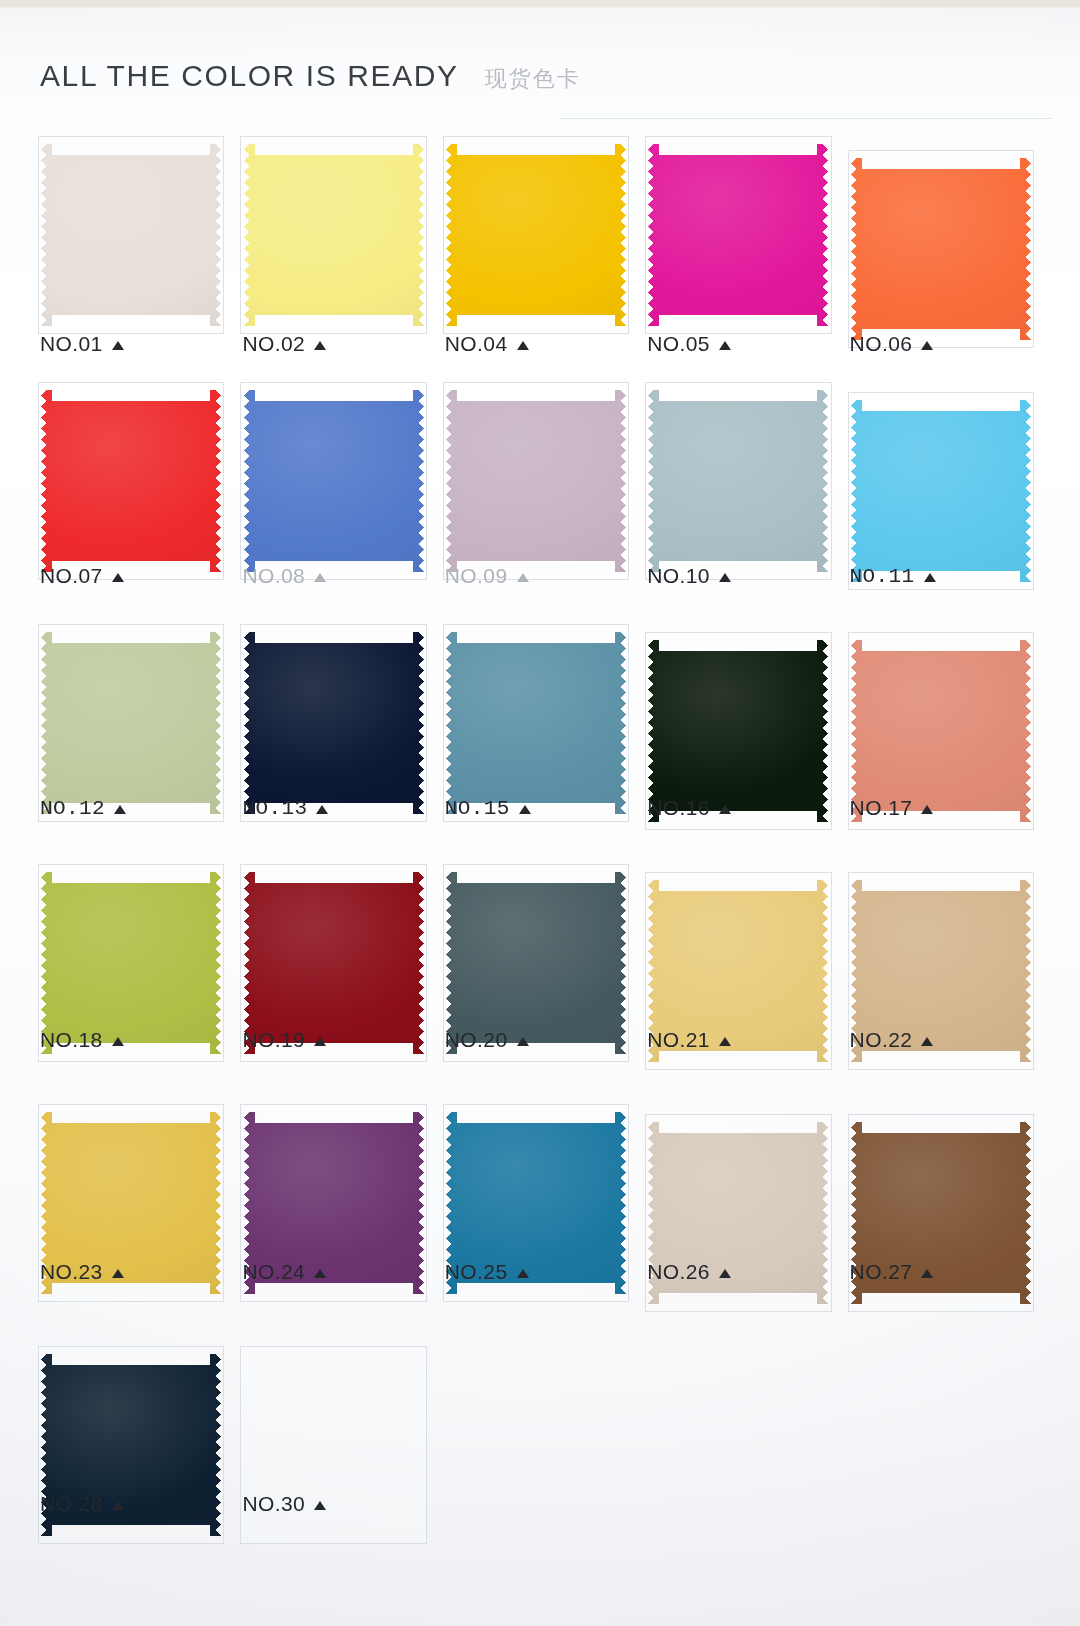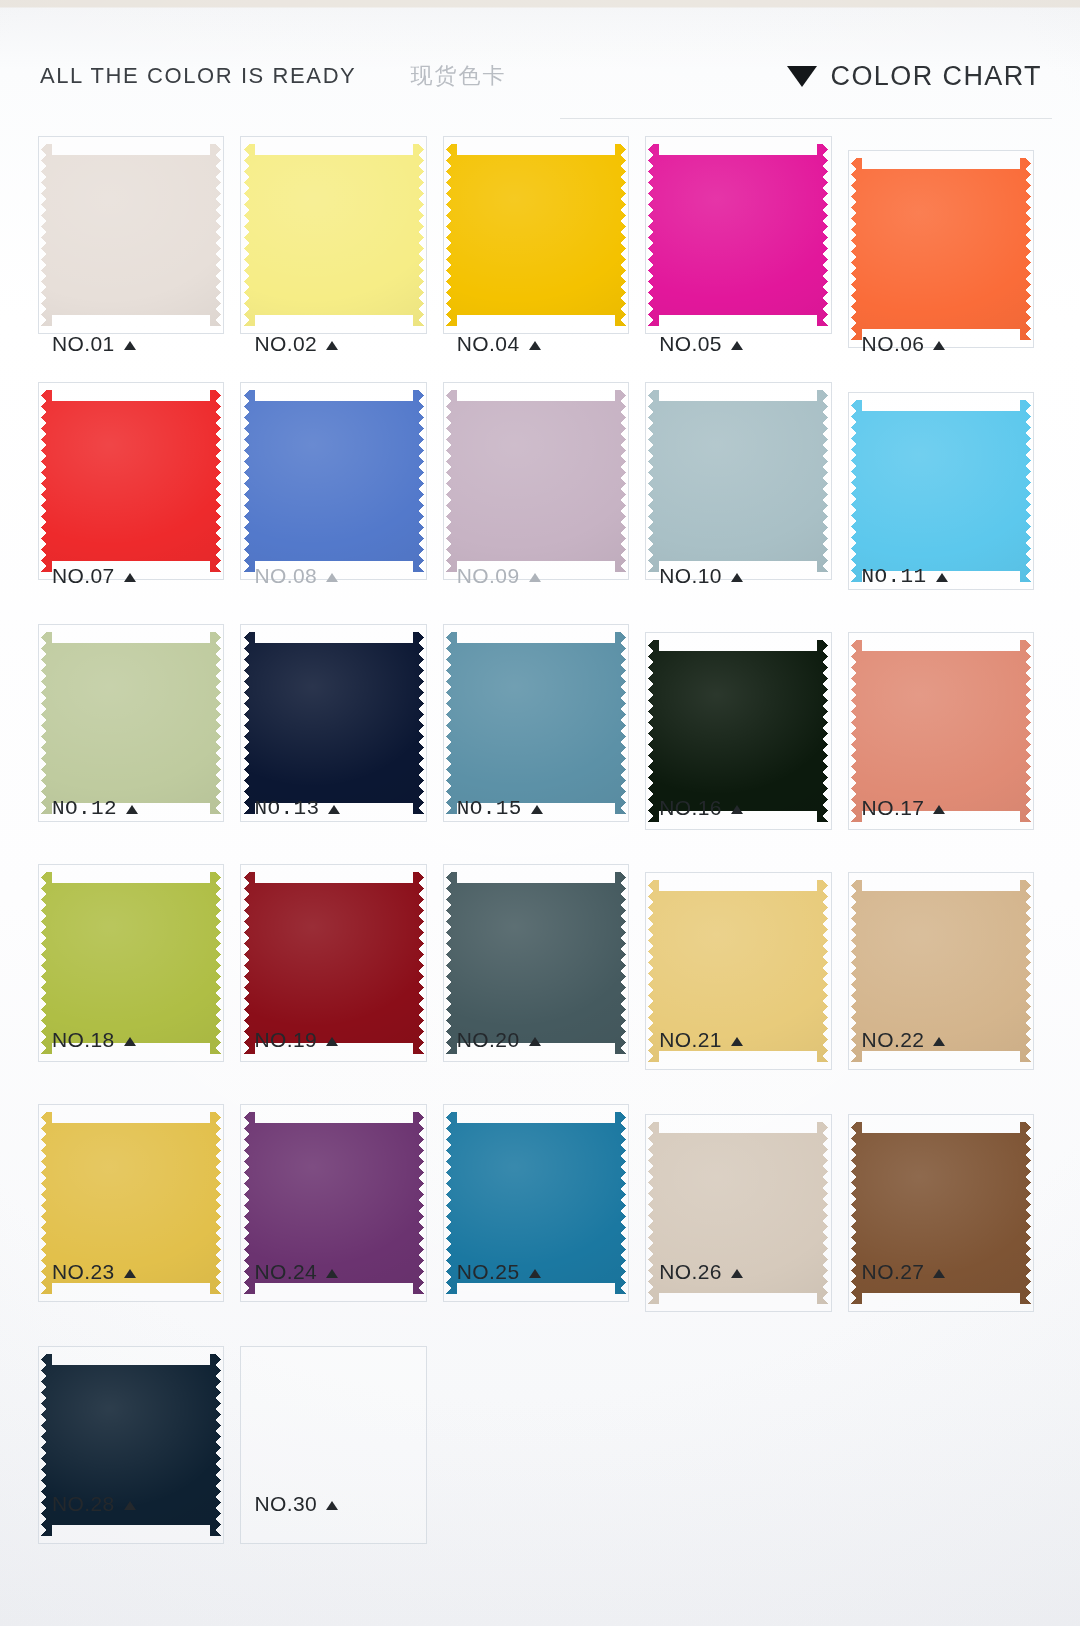--- a/index.html
+++ b/index.html
@@ -43,32 +43,31 @@
     align-items: center;
     justify-content: space-between;
     z-index: 4;
   }
   .header-left {
     display: flex;
     align-items: baseline;
     gap: 26px;
   }
   .title-en {
-    font-size: 22px;
+    font-size: 30px;
     letter-spacing: 1.6px;
     color: #3b3f44;
     font-weight: 400;
     white-space: nowrap;
   }
   .title-cn {
     font-size: 22px;
     letter-spacing: 2px;
     color: #b9bdc3;
     white-space: nowrap;
-    margin-left: 28px;
   }
   .header-right {
     display: flex;
     align-items: center;
     gap: 14px;
   }
   .tri-down {
     width: 0; height: 0;
     border-left: 15px solid transparent;
     border-right: 15px solid transparent;
@@ -157,21 +156,21 @@
   }
   .swatch.empty {
     -webkit-mask: none;
     mask: none;
     background: transparent !important;
     box-shadow: none;
     width: 0; height: 0;
   }
   .label {
     position: absolute;
-    left: 22px;
+    left: 10px;
     bottom: 8px;
     font-size: 21px;
     letter-spacing: 0.4px;
     color: #24282c;
     display: flex;
     align-items: center;
     gap: 9px;
     white-space: nowrap;
   }
   .label.faded { color: #aeb3ba; }
@@ -196,24 +195,20 @@
 </head>
 <body>
 
 <div id="page">
 
   <div class="header">
     <div class="header-left">
       <span class="title-en">ALL THE COLOR IS READY</span>
       <span class="title-cn">现货色卡</span>
     </div>
-    <div class="header-right">
-      <span class="tri-down"></span>
-      <span class="chart-label">COLOR CHART</span>
-    </div>
   </div>
 
   <div class="header-rule"></div>
 
   <div class="grid" id="swatch-grid">
       <div class="cell r1">
         <div class="cell-frame"></div>
         <div class="swatch-wrap">
           <div class="swatch" style="background: rgb(231, 223, 217);">
             <div class="sheen"></div>

